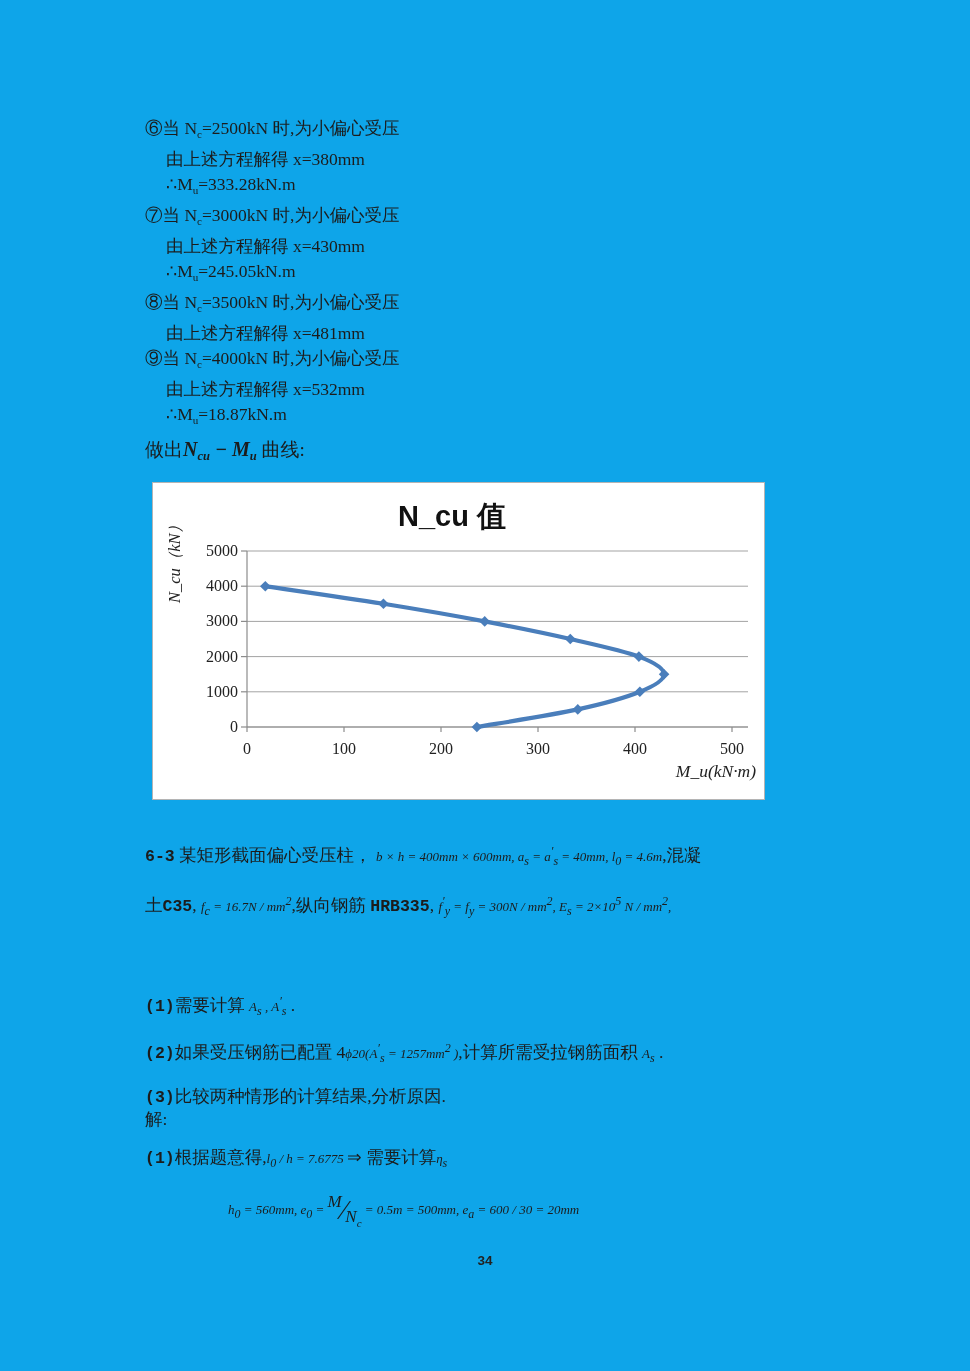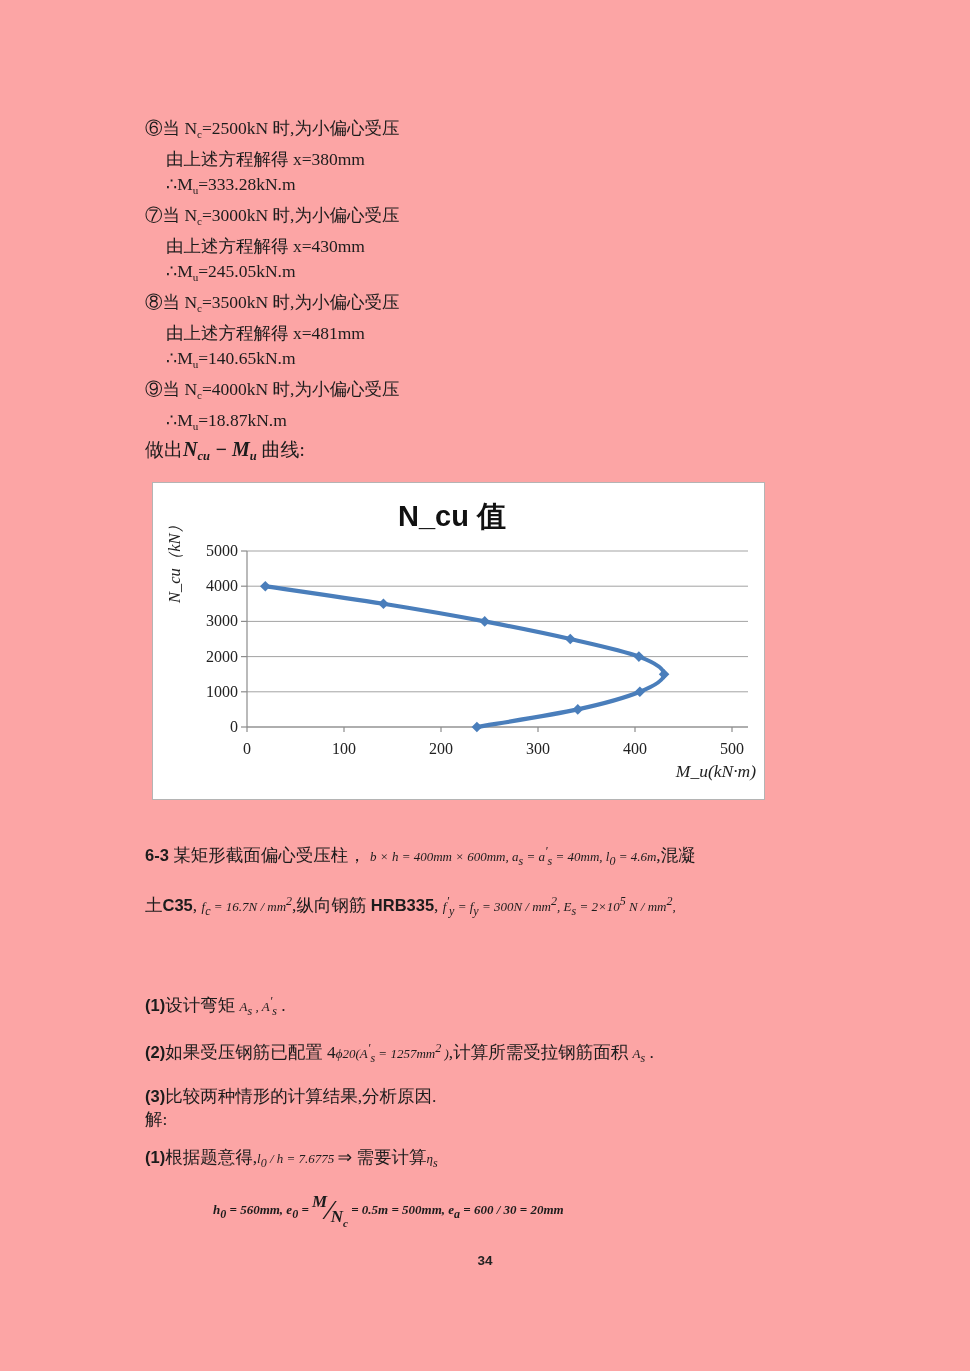--- a/index.html
+++ b/index.html
@@ -1,26 +1,26 @@
 <!DOCTYPE html>
 <html><head>
 <meta charset="utf-8">
 <style>
   html,body{margin:0;padding:0;background:#ffffff;}
-  .page{position:relative;width:970px;height:1371px;background:#fca5a5;
+  .page{position:relative;width:970px;height:1371px;background:#0ea5e9;
         font-family:"Liberation Serif",serif;color:#1c1c1c;overflow:hidden;}
 
   
   #solution-list{position:absolute;left:145px;top:116px;font-size:17.5px;line-height:25px;}
   .sol-line{white-space:nowrap;}
   .sol-line.indent{padding-left:21px;}
 
   
   .tk-c{font-family:Liberation Serif, serif;}
-  .tk-b{font-family:Liberation Sans, sans-serif;font-weight:bold;font-size:16.5px;}
+  .tk-b{font-family:Liberation Mono, monospace;font-weight:bold;font-size:16.5px;}
   .tk-m{font-family:"Liberation Serif",serif;font-style:italic;font-size:13px;}
   .tk-s{font-family:"Liberation Serif",serif;font-style:italic;font-size:12px;vertical-align:-4px;}
   .tk-p{font-family:"Liberation Serif",serif;font-style:italic;font-size:12px;vertical-align:6px;}
   .tk-mb{font-family:"Liberation Serif",serif;font-style:italic;font-weight:bold;font-size:20px;}
   .tk-sb{font-family:Liberation Serif, serif;font-style:italic;font-weight:bold;font-size:12.5px;vertical-align:-4px;}
   .tk-fn{font-family:"Liberation Serif",serif;font-style:italic;font-size:17px;vertical-align:7px;}
   .tk-fs{font-family:"Liberation Serif",serif;font-style:italic;font-size:27px;vertical-align:-5px;letter-spacing:-1px;}
   .tk-fd{font-family:"Liberation Serif",serif;font-style:italic;font-size:17px;vertical-align:-8px;}
   .tk-fds{font-family:"Liberation Serif",serif;font-style:italic;font-size:11px;vertical-align:-13px;}
   .ss{font-family:"Liberation Serif",serif;font-size:11px;vertical-align:-4px;}
@@ -34,21 +34,21 @@
   
   .pline{position:absolute;left:145px;font-size:17.5px;white-space:nowrap;}
   #pl-0{top:843px;}
   #pl-1{top:893px;}
   #pl-2{top:942px;}
   #pl-3{top:993px;}
   #pl-4{top:1040px;}
   #pl-5{top:1084px;}
   #pl-6{top:1107px;}
   #pl-7{top:1145px;}
-  #formula-line{position:absolute;left:213px;top:1192px;font-size:20px;white-space:nowrap;font-weight:bold;}
+  #formula-line{position:absolute;left:228px;top:1192px;font-size:20px;white-space:nowrap;}
 
   #page-footer{position:absolute;left:0;top:1253px;width:100%;text-align:center;
      font-family:"Liberation Sans",sans-serif;font-weight:bold;font-size:13.5px;color:#222;}
 </style>
 </head>
 <body>
 
 <div class="page">
 
   <div id="solution-list">
@@ -58,24 +58,24 @@
         <div class="sol-line indent"><span>∴M</span><span class="ss">u</span><span>=333.28kN.m</span></div>
       </div>
       <div>
         <div class="sol-line"><span>⑦</span><span>当 N</span><span class="ss">c</span><span>=3000kN 时,为小偏心受压</span></div>
         <div class="sol-line indent"><span>由上述方程解得 x=430mm</span></div>
         <div class="sol-line indent"><span>∴M</span><span class="ss">u</span><span>=245.05kN.m</span></div>
       </div>
       <div>
         <div class="sol-line"><span>⑧</span><span>当 N</span><span class="ss">c</span><span>=3500kN 时,为小偏心受压</span></div>
         <div class="sol-line indent"><span>由上述方程解得 x=481mm</span></div>
-        <div class="sol-line indent"><span>∴M</span><span class="ss">u</span><span>=140.65kN.m</span></div>
       </div>
       <div>
         <div class="sol-line"><span>⑨</span><span>当 N</span><span class="ss">c</span><span>=4000kN 时,为小偏心受压</span></div>
+        <div class="sol-line indent"><span>由上述方程解得 x=532mm</span></div>
         <div class="sol-line indent"><span>∴M</span><span class="ss">u</span><span>=18.87kN.m</span></div>
       </div>
     </div>
 
   <div id="curve-caption" class="rich"><span class="tk-c">做出</span><span class="tk-mb">N</span><span class="tk-sb">cu</span><span class="tk-mb"> − M</span><span class="tk-sb">u</span><span class="tk-c"> 曲线:</span></div>
 
   <div id="chart-wrap">
     <svg id="chart-svg" width="613" height="318" viewBox="0 0 613 318">
         <rect x="0.5" y="0.5" width="612" height="317" fill="#ffffff" stroke="#b4b4b4" stroke-width="1"></rect>
         <line x1="95" y1="245" x2="596" y2="245" stroke="#a3a3a3" stroke-width="1"></line>
@@ -121,21 +121,21 @@
         <path d="M486.88,169.29999999999998L492.18,174.6L486.88,179.9L481.58,174.6Z" fill="#4a7ebb"></path>
         <path d="M512.0999999999999,186.89999999999998L517.3999999999999,192.2L512.0999999999999,197.5L506.7999999999999,192.2Z" fill="#4a7ebb"></path>
         <path d="M487.84999999999997,204.5L493.15,209.8L487.84999999999997,215.10000000000002L482.54999999999995,209.8Z" fill="#4a7ebb"></path>
         <path d="M425.77,222.1L431.07,227.4L425.77,232.70000000000002L420.46999999999997,227.4Z" fill="#4a7ebb"></path>
         <path d="M324.89,239.7L330.19,245L324.89,250.3L319.59,245Z" fill="#4a7ebb"></path>
       </svg>
   </div>
 
   <div id="pl-0" class="pline rich"><span class="tk-b">6-3</span><span class="tk-c"> 某矩形截面偏心受压柱，  </span><span class="tk-m">b × h = 400mm × 600mm, a</span><span class="tk-s">s</span><span class="tk-m"> = a</span><span class="tk-p">′</span><span class="tk-s">s</span><span class="tk-m"> = 40mm, l</span><span class="tk-s">0</span><span class="tk-m"> = 4.6m</span><span class="tk-c">,混凝</span></div>
   <div id="pl-1" class="pline rich"><span class="tk-c">土</span><span class="tk-b">C35</span><span class="tk-c">, </span><span class="tk-m">f</span><span class="tk-s">c</span><span class="tk-m"> = 16.7N / mm</span><span class="tk-p">2</span><span class="tk-c">,纵向钢筋 </span><span class="tk-b">HRB335</span><span class="tk-c">, </span><span class="tk-m">f</span><span class="tk-p">′</span><span class="tk-s">y</span><span class="tk-m"> = f</span><span class="tk-s">y</span><span class="tk-m"> = 300N / mm</span><span class="tk-p">2</span><span class="tk-m">, E</span><span class="tk-s">s</span><span class="tk-m"> = 2×10</span><span class="tk-p">5</span><span class="tk-m"> N / mm</span><span class="tk-p">2</span><span class="tk-m">,</span></div>
-  <div id="pl-3" class="pline rich"><span class="tk-b">(1)</span><span class="tk-c">设计弯矩 </span><span class="tk-m">A</span><span class="tk-s">s</span><span class="tk-m"> , A</span><span class="tk-p">′</span><span class="tk-s">s</span><span class="tk-c"> .</span></div>
+  <div id="pl-3" class="pline rich"><span class="tk-b">(1)</span><span class="tk-c">需要计算 </span><span class="tk-m">A</span><span class="tk-s">s</span><span class="tk-m"> , A</span><span class="tk-p">′</span><span class="tk-s">s</span><span class="tk-c"> .</span></div>
   <div id="pl-4" class="pline rich"><span class="tk-b">(2)</span><span class="tk-c">如果受压钢筋已配置 4</span><span class="tk-m">ϕ</span><span class="tk-m">20(A</span><span class="tk-p">′</span><span class="tk-s">s</span><span class="tk-m"> = 1257mm</span><span class="tk-p">2</span><span class="tk-m"> )</span><span class="tk-c">,计算所需受拉钢筋面积 </span><span class="tk-m">A</span><span class="tk-s">s</span><span class="tk-c"> .</span></div>
   <div id="pl-5" class="pline rich"><span class="tk-b">(3)</span><span class="tk-c">比较两种情形的计算结果,分析原因.</span></div>
   <div id="pl-6" class="pline rich"><span class="tk-c">解:</span></div>
   <div id="pl-7" class="pline rich"><span class="tk-b">(1)</span><span class="tk-c">根据题意得,</span><span class="tk-m">l</span><span class="tk-s">0</span><span class="tk-m"> / h = 7.6775 </span><span class="tk-c">⇒  需要计算</span><span class="tk-m">η</span><span class="tk-s">s</span></div>
 
   <div id="formula-line" class="rich"><span class="tk-m">h</span><span class="tk-s">0</span><span class="tk-m"> = 560mm, e</span><span class="tk-s">0</span><span class="tk-m"> = </span><span class="tk-fn">M</span><span class="tk-fs">⁄</span><span class="tk-fd">N</span><span class="tk-fds">c</span><span class="tk-m"> = 0.5m = 500mm, e</span><span class="tk-s">a</span><span class="tk-m"> = 600 / 30 = 20mm</span></div>
 
   <div id="page-footer">34</div>
 
 </div>

